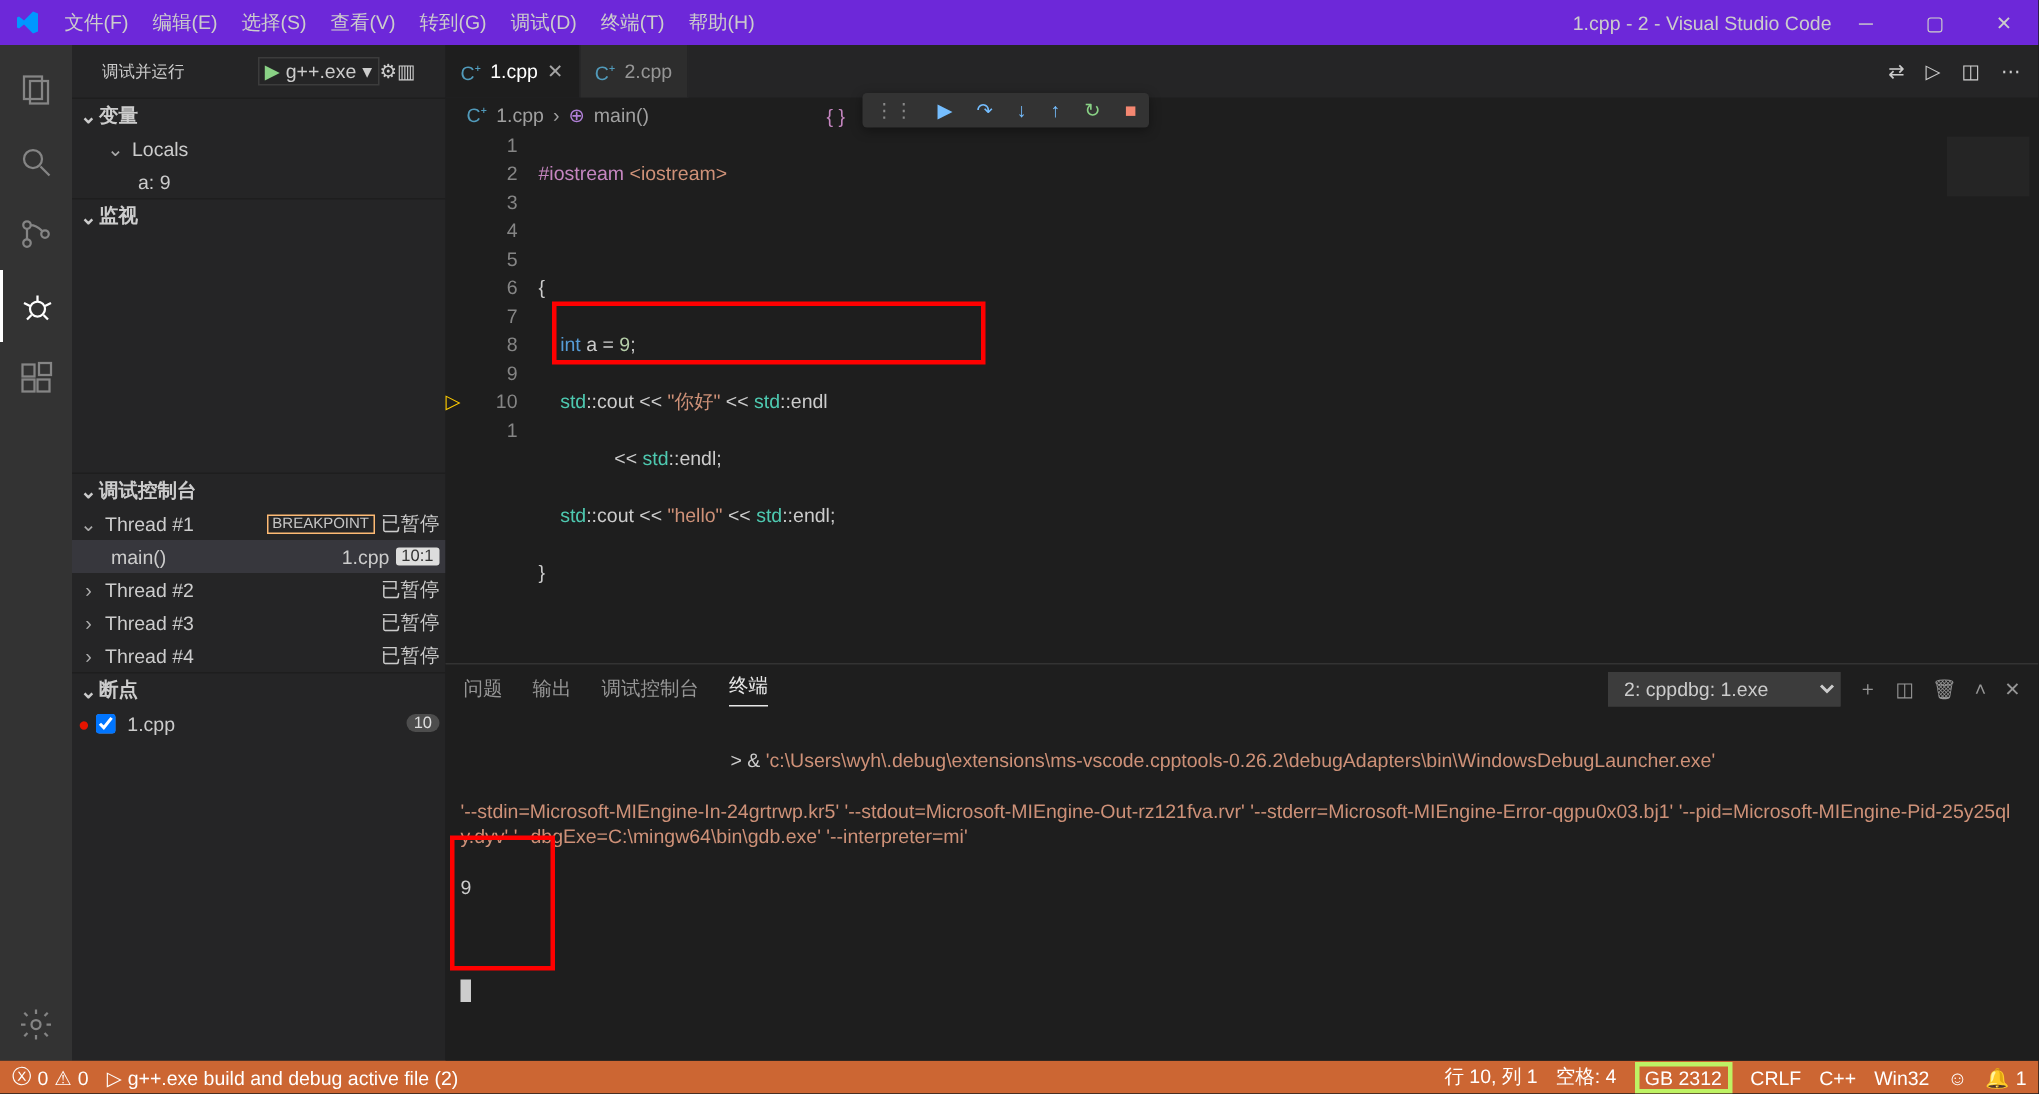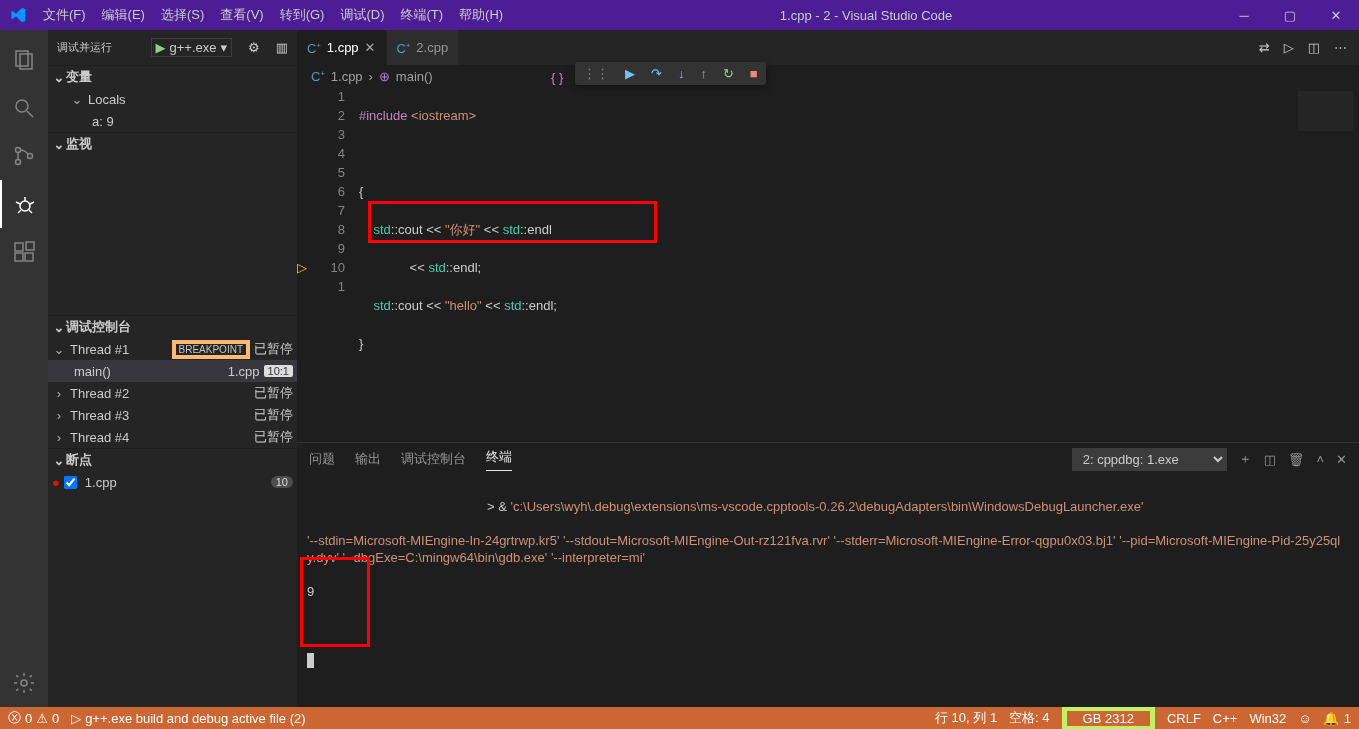--- a/index.html
+++ b/index.html
@@ -1,43 +1,43 @@
 <!DOCTYPE html>
 <html><head>
 <meta charset="utf-8">
 <style>
 *{margin:0;padding:0;box-sizing:border-box;font-family:"Segoe UI",Arial,sans-serif;font-size:13px}
 body{background:#1e1e1e;color:#ccc;width:1359px;height:729px;overflow:hidden;display:flex;flex-direction:column}
-.titlebar{height:30px;background:#4c1d95;display:flex;align-items:center;color:#ccc}
+.titlebar{height:30px;background:#6d28d9;display:flex;align-items:center;color:#ccc}
 .titlebar .logo{width:35px;display:flex;justify-content:center;align-items:center}
 .titlebar .menus{display:flex}
 .titlebar .menus span{padding:0 8px;cursor:pointer}
-.titlebar .title{flex:1;text-align:center;color:#ccc}
+.titlebar .title{flex:1;text-align:right;color:#ccc}
 .titlebar .winbtns{display:flex}
 .titlebar .winbtns div{width:46px;height:30px;display:flex;justify-content:center;align-items:center;cursor:pointer}
 .main{flex:1;display:flex;min-height:0}
 .activitybar{width:48px;background:#333;display:flex;flex-direction:column;align-items:center;padding-top:6px}
 .activitybar .ico{width:48px;height:48px;display:flex;justify-content:center;align-items:center;color:#858585;cursor:pointer}
 .activitybar .ico.active{color:#fff;border-left:2px solid #fff}
 .activitybar .spacer{flex:1}
 .sidebar{width:249px;background:#252526;display:flex;flex-direction:column;color:#ccc}
-.sidebar-head{height:35px;display:flex;align-items:center;padding:0 9px;gap:16px}
+.sidebar-head{height:35px;display:flex;align-items:center;padding:0 20px;gap:0}
 .sidebar-head .label{flex:1;font-size:11px}
 .sidebar-head .dropwrap{display:flex;align-items:center;border:1px solid #3c3c3c;padding:1px 4px;gap:4px}
 .play{color:#89d185}
 .gear{color:#ccc}
 .section{border-top:1px solid #1e1e1e}
 .section-head{height:22px;display:flex;align-items:center;padding:0 4px;font-weight:bold;font-size:11px;cursor:pointer}
 .section-head .chev{width:14px;display:inline-block;text-align:center}
 .tree{padding-left:18px}
 .tree-row{height:22px;display:flex;align-items:center;padding:0 4px;cursor:pointer}
 .tree-row .chev{width:14px;display:inline-block;text-align:center;opacity:.8}
 .tree-row .lbl{flex:1;margin-left:4px}
 .tree-row .badge{background:#4d4d4d;padding:0 5px;border-radius:8px;font-size:11px;color:#ddd}
-.tree-row .tag{border:4px solid #fdba74;padding:0 3px;font-size:10px;color:#c5c5c5;margin-right:4px}
+.tree-row .tag{border:1px solid #fdba74;padding:0 3px;font-size:10px;color:#c5c5c5;margin-right:4px}
 .tree-row .inv{background:#ddd;color:#333;padding:0 4px;border-radius:2px;font-size:11px}
 .watch-body{height:160px}
 .editor{flex:1;display:flex;flex-direction:column;min-width:0;background:#1e1e1e}
 .tabs{height:35px;background:#252526;display:flex;align-items:stretch}
 .tab{display:flex;align-items:center;padding:0 10px;gap:6px;color:#969696;background:#2d2d2d;border-right:1px solid #252526;cursor:pointer}
 .tab.active{background:#1e1e1e;color:#fff}
 .tab .ci{color:#519aba}
 .tab .x{opacity:.6}
 .tabs .right{margin-left:auto;display:flex;align-items:center;gap:14px;padding:0 12px;color:#ccc}
 .debugbar{position:absolute;left:575px;top:32px;background:#333;display:flex;align-items:center;padding:4px 8px;gap:16px;border-radius:3px;box-shadow:0 2px 8px rgba(0,0,0,.4);z-index:10}
@@ -63,21 +63,21 @@
 .panel-tabs span{cursor:pointer}
 .panel-tabs span.act{color:#e7e7e7;border-bottom:1px solid #e7e7e7;padding-bottom:4px}
 .panel-tabs .pr{margin-left:auto;display:flex;align-items:center;gap:12px}
 .panel-tabs select{background:#3c3c3c;border:1px solid #3c3c3c;color:#ccc;padding:2px 6px;width:155px}
 .term{flex:1;font-family:Consolas,monospace;font-size:14px;padding:6px 10px;color:#ccc;line-height:17px;overflow:hidden;position:relative;white-space:pre-wrap;word-break:break-all}.tstr{color:#ce9178}
 .redbox2{position:absolute;left:3px;top:82px;width:70px;height:90px;border:3px solid red;pointer-events:none}
 .cursor{display:inline-block;width:7px;height:15px;background:#ccc;vertical-align:middle}
 .statusbar{height:22px;background:#cc6633;color:#fff;display:flex;align-items:center;padding:0 8px;gap:12px;font-size:12px}
 .statusbar .grp{display:flex;align-items:center;gap:4px;cursor:pointer}
 .statusbar .spacer{flex:1}
-.sb-box{border:5px solid #bef264;padding:0 16px;margin:-3px 0}
+.sb-box{border:3px solid #bef264;padding:0 4px;margin:-3px 0}
 svg{display:block}
 </style>
 </head>
 <body>
 
 <div class="titlebar">
   <div class="logo">
     <svg width="16" height="16" viewBox="0 0 24 24">
         <path fill="#0098ff" d="M23 3l-5-2-9 9-5-4-2 1v10l2 1 5-4 9 9 5-2V3z"></path>
       </svg>
@@ -289,23 +289,24 @@
           <div>4</div>
           <div>5</div>
           <div>6</div>
           <div>7</div>
           <div>8</div>
           <div>9</div>
           <div>10</div>
           <div>1</div>
       </div>
       <div class="lines">
-<div><span class="pp">#include</span> <span class="str">&lt;iostream&gt;</span></div>
+<div><span class="pp">#iostream</span> <span class="str">&lt;iostream&gt;</span></div>
 <div> </div>
 <div>{</div>
+<div>    <span class="kw">int</span> a = <span class="num">9</span>;</div>
 <div>    <span class="ty">std</span>::cout &lt;&lt; <span class="str">"你好"</span> &lt;&lt; <span class="ty">std</span>::endl</div>
 <div>              &lt;&lt; <span class="ty">std</span>::endl;</div>
 <div>    <span class="ty">std</span>::cout &lt;&lt; <span class="str">"hello"</span> &lt;&lt; <span class="ty">std</span>::endl;</div>
 <div>}</div>
       </div>
       <div class="redbox1"></div>
       <div class="minimap"></div>
     </div>
 
     <div class="panel">

